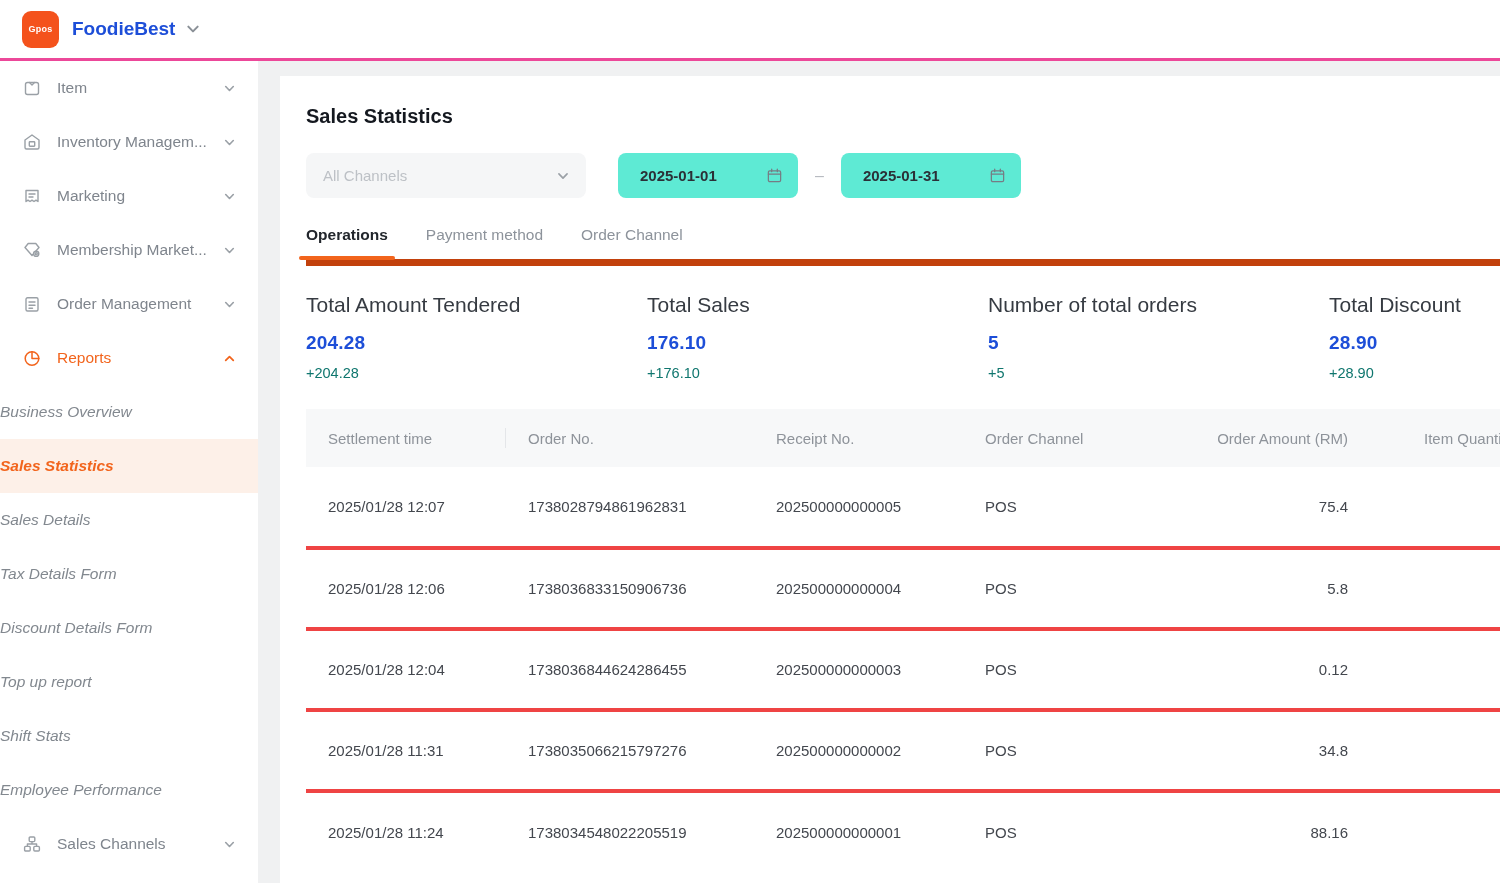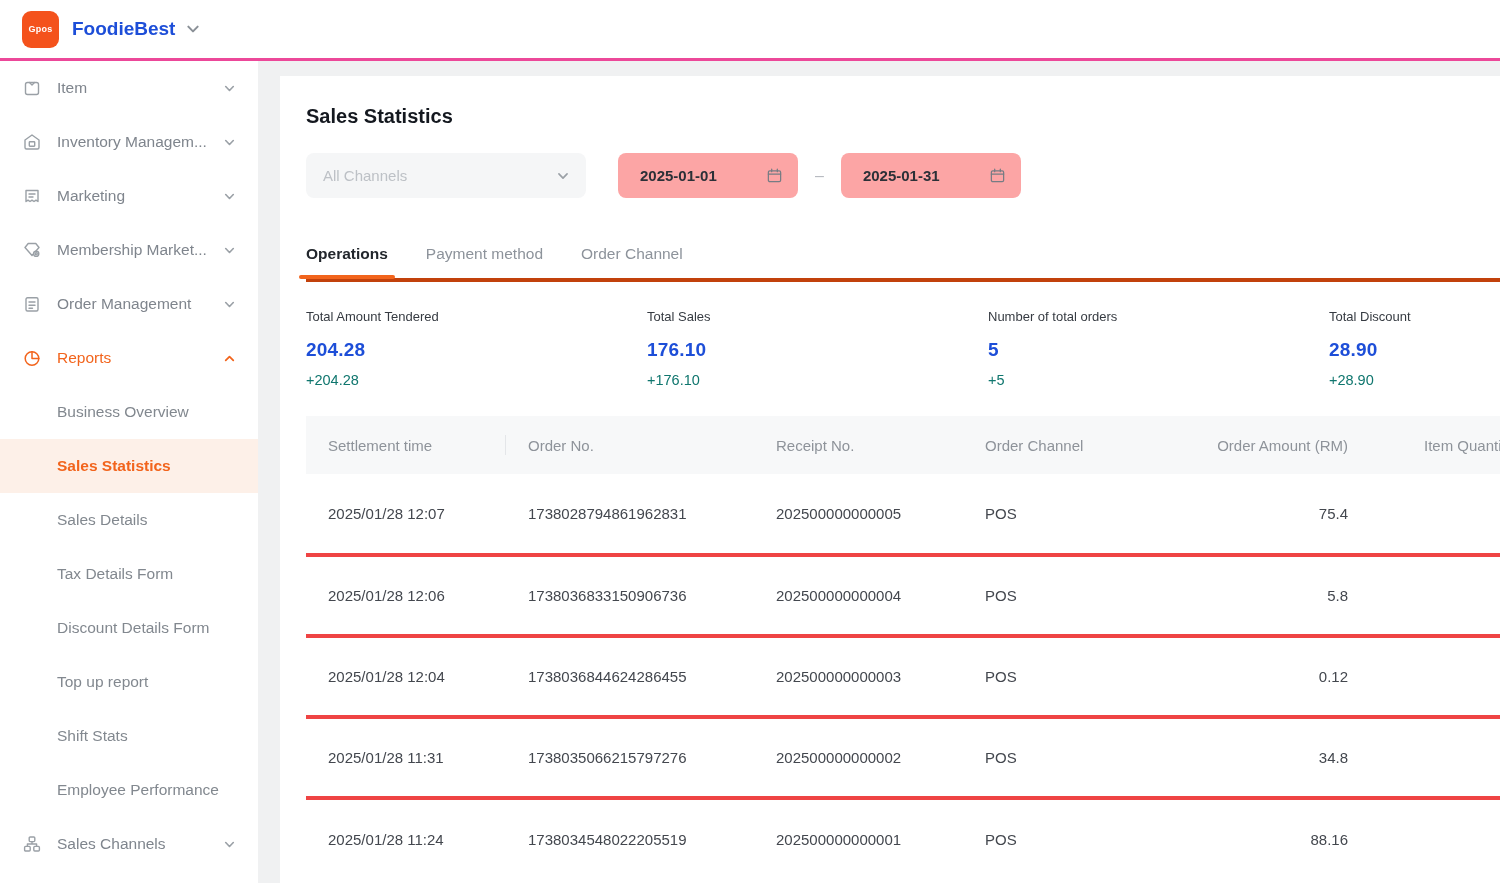--- a/index.html
+++ b/index.html
@@ -26,56 +26,56 @@
   .sidebar { width: 258px; background: #fff; flex: none; overflow: hidden; }
   .nav-item {
     height: 54px; display: flex; align-items: center; padding: 0 22px;
     color: #7f858d; font-size: 15.5px; cursor: pointer; white-space: nowrap;
   }
   .nav-item .nav-icon { width: 20px; height: 20px; margin-right: 15px; flex: none; color: #9aa0a6; }
   .nav-item .label { flex: 1; overflow: hidden; }
   .nav-item .caret { color: #9aa0a6; display: flex; }
   .nav-item.reports, .nav-item.reports .nav-icon, .nav-item.reports .caret { color: #F2641C; }
   .sub-item {
-    height: 54px; display: flex; align-items: center; padding-left: 57px;
-    color: #82888f; font-size: 15.5px; cursor: pointer; white-space: nowrap;
+    height: 54px; display: flex; align-items: center; 
+    color: #82888f; font-size: 15.5px; cursor: pointer; white-space: nowrap; font-style: italic;
   }
   .sub-item.active { background: #FDF0E8; color: #F2641C; font-weight: 600; }
   
   .main { flex: 1; min-width: 0; padding: 15px 0 0 22px; }
   .card { background: #fff; height: 100%; padding: 29px 0 0 26px; overflow: hidden; }
   .page-title { font-size: 20px; font-weight: 700; color: #14181f; }
   
   .filters { display: flex; align-items: center; margin-top: 25px; }
   .select {
     width: 280px; height: 45px; background: #f5f6f7; border-radius: 8px;
     display: flex; align-items: center; padding: 0 16px 0 17px; cursor: pointer;
   }
   .select .ph { color: #bdc1c6; font-size: 15px; flex: 1; }
   .select .caret { color: #9aa0a6; display: flex; }
   .datebox {
-    width: 180px; height: 45px; background: #fca5a5; border-radius: 8px;
+    width: 180px; height: 45px; background: #5eead4; border-radius: 8px;
     display: flex; align-items: center; padding: 0 15px 0 22px; cursor: pointer; gap: 43px;
   }
   .datebox.first { margin-left: 32px; }
   .datebox .val { color: #2b3037; font-size: 15px; font-weight: 600; flex: 1; }
   .cal-icon { color: #767c84; display: flex; }
   .dash { color: #b6bac0; font-size: 16px; margin: 0 17px; }
   
-  .tabs { display: flex; margin-top: 39px; border-bottom: 4px solid #c2410c; margin-right: 0; }
+  .tabs { display: flex; margin-top: 20px; border-bottom: 7px solid #c2410c; margin-right: 0; }
   .tab { font-size: 15.5px; color: #8d939b; padding: 8px 0 15px; margin-right: 38px; position: relative; cursor: pointer; }
   .tab.active { color: #22262c; font-weight: 700; }
   .tab.active::after {
     content: ""; position: absolute; left: -7px; right: -7px; bottom: -1px;
     height: 4px; background: #F2641C; border-radius: 2px;
   }
   
   .stats { display: flex; margin-top: 27px; }
   .stat { width: 341px; flex: none; }
-  .stat .s-label { font-size: 13px; color: #363b42; }
+  .stat .s-label { font-size: 21px; color: #363b42; }
   .stat .s-value { font-size: 19px; font-weight: 700; color: #1d4ed8; margin-top: 15px; letter-spacing: .2px; }
   .stat .s-delta { font-size: 14.5px; color: #0f766e; margin-top: 11px; }
   
   .table-wrap { margin-top: 28px; }
   table { border-collapse: collapse; table-layout: fixed; width: 1576px; }
   col.c1 { width: 222px; } col.c2 { width: 248px; } col.c3 { width: 209px; }
   col.c4 { width: 215px; } col.c5 { width: 148px; } col.c6 { width: 534px; }
   thead th {
     background: #f7f8f9; height: 58px; font-weight: 400; font-size: 15px;
     color: #8e939a; text-align: left; padding: 0; position: relative;

